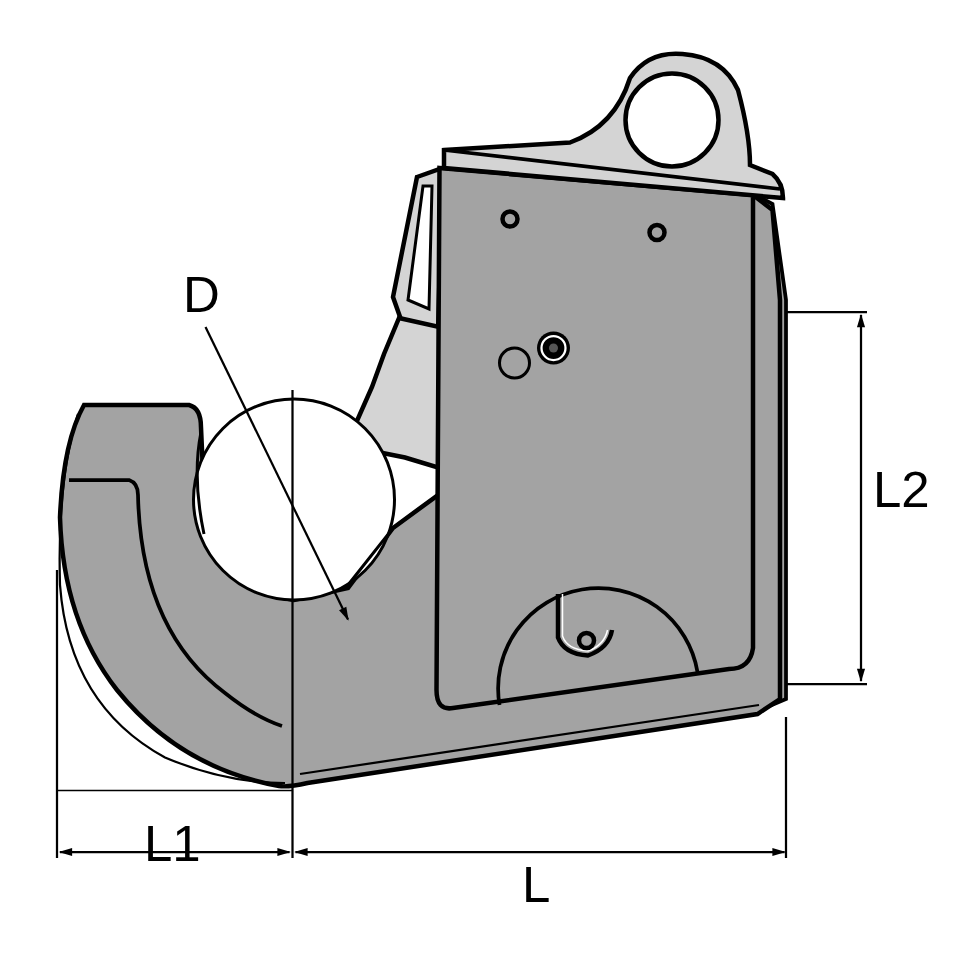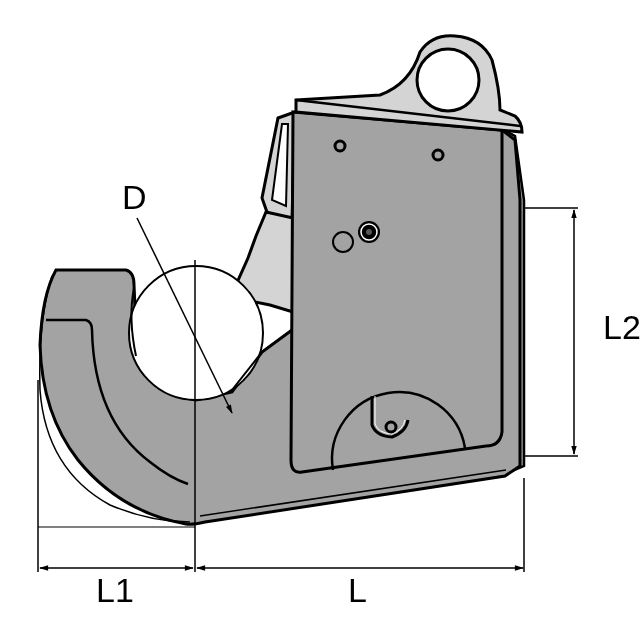--- a/index.html
+++ b/index.html
@@ -110,16 +110,16 @@
       <line x1="524" y1="478" x2="524" y2="572" stroke-width="1.5"></line>
 
       <line x1="524" y1="208" x2="578" y2="208" stroke-width="1.5"></line>
       <line x1="524" y1="456" x2="578" y2="456" stroke-width="1.5"></line>
 
       <line x1="574" y1="210" x2="574" y2="454" stroke-width="1.5" marker-start="url(#arr)" marker-end="url(#arr)"></line>
     </g>
   </svg>
 
   <span class="dim-label" style="left:122px; top:180px;">D</span>
-  <span class="dim-label" style="left:96px; top:573px;">L1</span>
+  <span class="dim-label" style="left:96px; top:546px;">L1</span>
   <span class="dim-label" style="left:348px; top:573px;">L</span>
-  <span class="dim-label" style="left:582px; top:310px;margin-left:21px;">L2</span>
+  <span class="dim-label" style="left:582px; top:310px;">L2</span>
 </div>
 
 </body></html>

